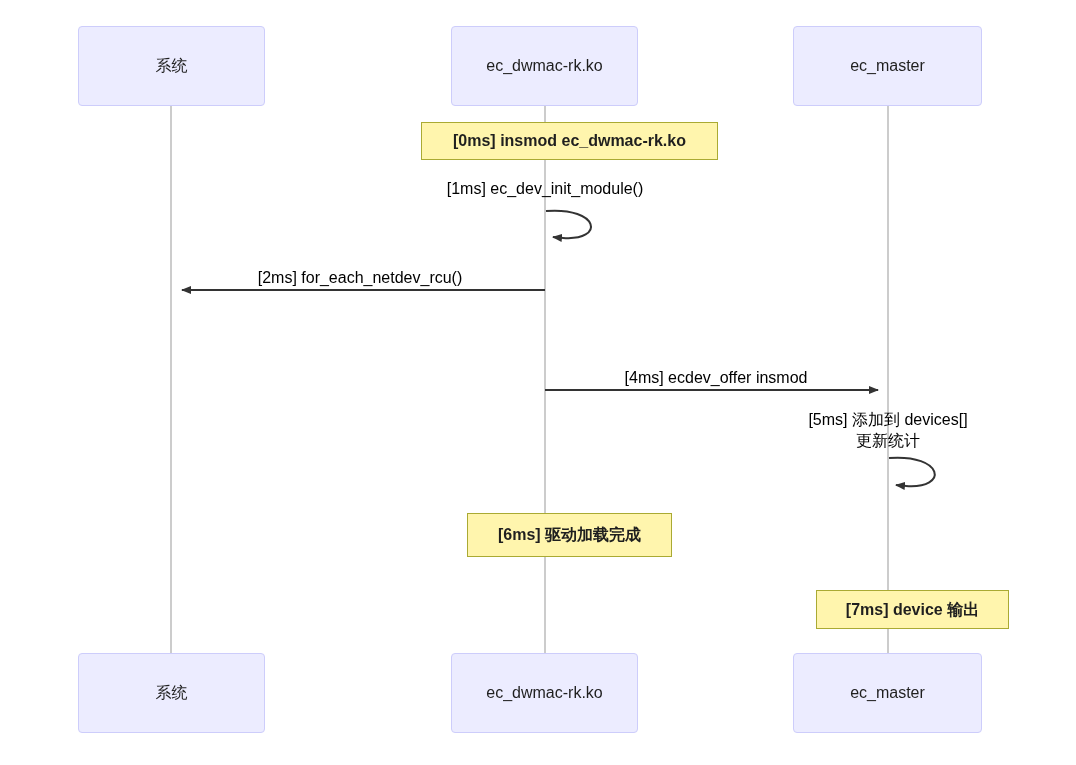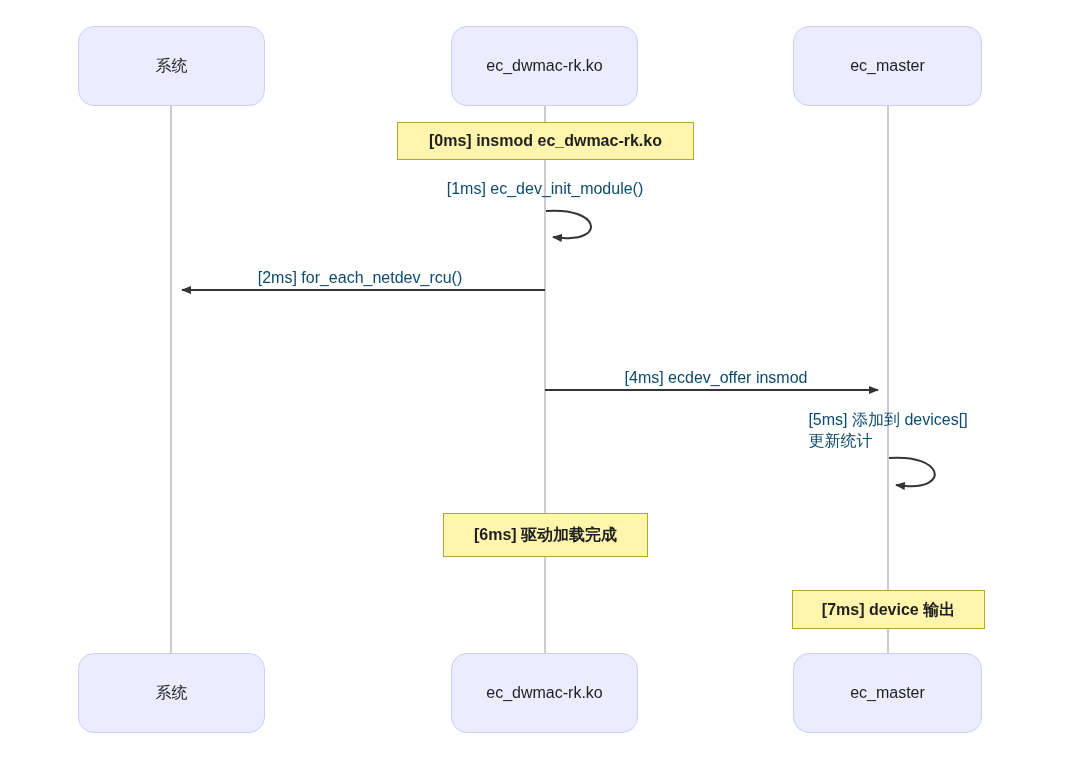--- a/index.html
+++ b/index.html
@@ -23,21 +23,21 @@
     left: 0;
     top: 0;
     width: 1076px;
     height: 765px;
   }
   .participant-box {
     position: absolute;
     box-sizing: border-box;
     background: #ececff;
     border: 1px solid #cdcdfb;
-    border-radius: 16px;
+    border-radius: 4px;
     display: flex;
     align-items: center;
     justify-content: center;
     color: #1f1f1f;
     font-size: 16px;
     line-height: 1.2;
     text-align: center;
   }
   .note-box {
     position: absolute;
@@ -47,27 +47,28 @@
     display: flex;
     align-items: center;
     justify-content: center;
     color: #1f1f1f;
     font-size: 16px;
     font-weight: 600;
     line-height: 1.25;
     text-align: center;
     padding: 0 4px;
     white-space: nowrap;
+    margin-left: 24px;
   }
   .msg-label {
     position: absolute;
-    color: #0c4a6e;
+    color: #000000;
     font-size: 16px;
     line-height: 1.3;
-    text-align: left;
+    text-align: center;
     white-space: pre-line;
     transform: translateX(-50%);
   }
 </style>
 </head>
 <body>
 
 <div id="diagram">
 
   <svg class="svg-layer" viewBox="0 0 1076 765">

